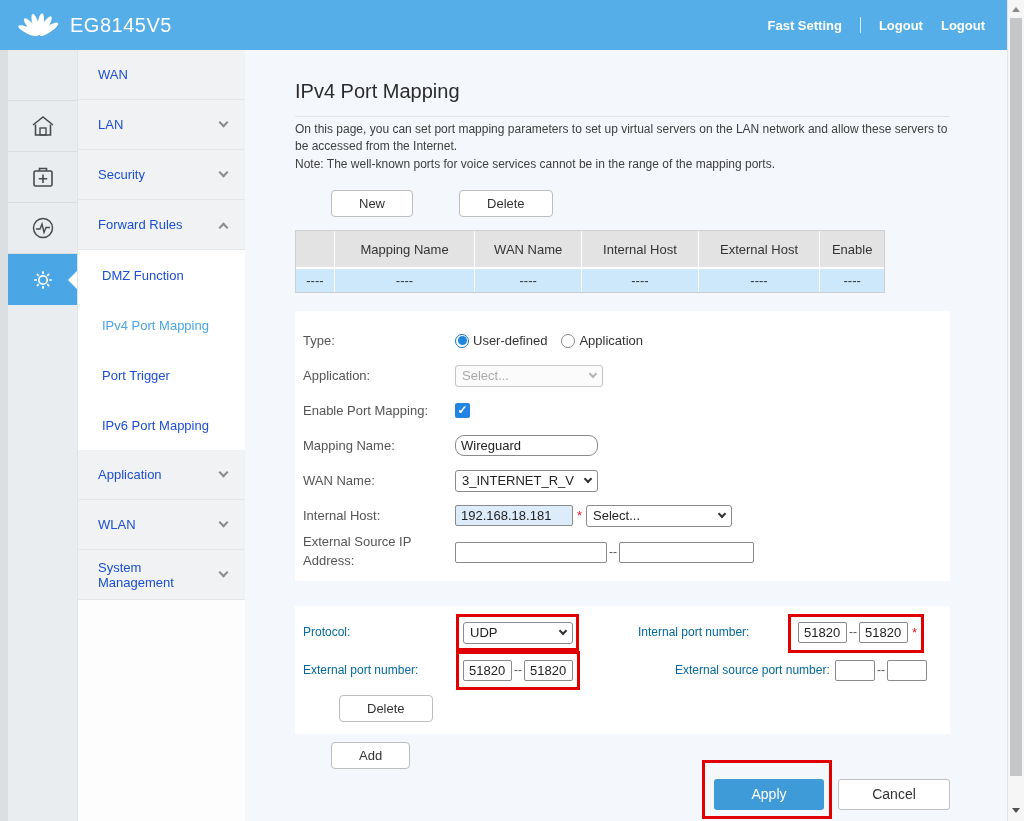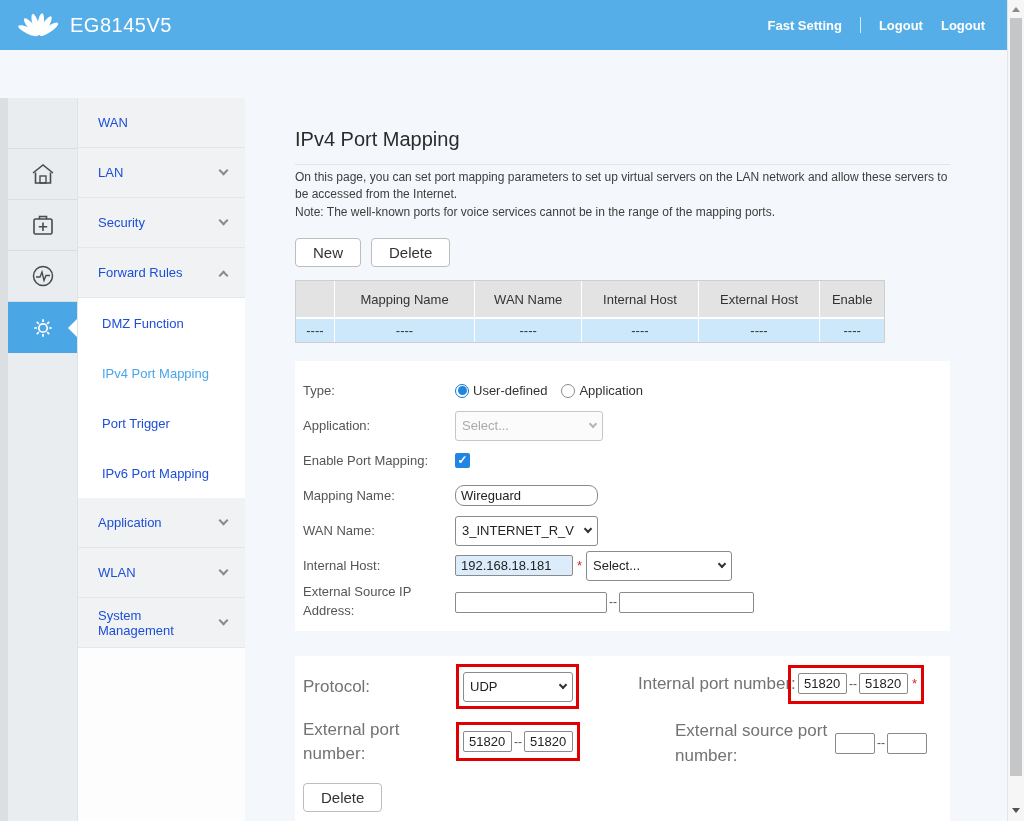--- a/index.html
+++ b/index.html
@@ -1,18 +1,18 @@
 <!DOCTYPE html>
 <html><head>
 <meta charset="utf-8">
 <style>
   * { margin:0; padding:0; box-sizing:border-box; }
   html,body { width:1024px; height:821px; font-family:"Liberation Sans", sans-serif; }
   .app { width:1024px; height:821px; display:flex; background:#f4f7fb; overflow:hidden; }
-  .main-col { width:1007px; display:flex; flex-direction:column;gap:48px; }
+  .main-col { width:1007px; display:flex; flex-direction:column; }
 
   
   .topbar { height:50px; background:#55aee8; display:flex; align-items:center; justify-content:space-between; padding:0 22px 0 18px; flex:0 0 auto; }
   .brand { display:flex; align-items:center; gap:10px; }
   .brand-name { color:#fff; font-size:20px; letter-spacing:0.5px; }
   .topbar-links { display:flex; align-items:center; gap:18px; }
   .toplink { color:#fff; font-size:13px; font-weight:bold; cursor:pointer; }
   .topsep { width:1px; height:16px; background:rgba(255,255,255,0.75); }
 
   
@@ -37,58 +37,58 @@
   .chev.up { transform:rotate(-135deg); margin-top:5px; }
 
   
   .content { flex:1; background:#f4f7fb; padding:30px 0 0 50px; overflow:hidden; }
   .inner { width:655px; }
   .page-title { font-size:20px; color:#2b2b2b; }
   .title-divider { margin-top:13px; border-bottom:1px solid #e1e5e9; }
   .desc { margin-top:4px; font-size:12px; color:#3e3e3e; line-height:1.45; }
   .note { font-size:12px; color:#3e3e3e; line-height:1.45; }
 
-  .btn { display:inline-block; background:#fff; border:1px solid #bdbdbd; border-radius:4px; font-size:15px; color:#333; padding:5px 17px; cursor:pointer; }
+  .btn { display:inline-block; background:#fff; border:1px solid #bdbdbd; border-radius:4px; font-size:13px; color:#333; padding:5px 27px; cursor:pointer;margin-left:36px; }
   .btn-row { margin-top:17px; display:flex; gap:10px; }
 
   table.map-table { margin-top:13px; border-collapse:separate; border-spacing:0; width:590px; border:1px solid #cfcfcf; }
   table.map-table th { background:#e3e3e3; font-weight:normal; font-size:13px; color:#333; height:36px; border-right:1px solid #fff; }
   table.map-table th:last-child { border-right:none; }
   table.map-table td { background:#cde8fa; font-size:13px; color:#333; text-align:center; height:25px; border-right:1px solid #fff; border-top:2px solid #fff; }
   table.map-table td:last-child { border-right:none; }
 
   .card { background:#fff; width:655px; }
   .form-card { margin-top:18px; padding:12px 0 10px 8px; }
   .frow { display:flex; align-items:center; min-height:35px; }
   .frow .flabel { width:152px; font-size:13px; color:#555; flex:0 0 auto; }
   .flabel.wrap { line-height:1.45; }
 
   .radio { width:14px; height:14px; border-radius:50%; border:1px solid #8a8a8a; background:#fff; display:inline-block; position:relative; flex:0 0 auto; cursor:pointer; }
   .radio.sel { border-color:#1876c8; }
   .radio.sel::after { content:''; position:absolute; inset:1.5px; border-radius:50%; background:#1e87dd; }
   .radio-label { font-size:13px; color:#333; margin:0 14px 0 4px; }
 
-  .fake-select { height:30px; border:1px solid #8b8b8b; border-radius:3px; background:#fff; display:flex; align-items:center; font-size:13px; color:#222; padding:0 6px; position:relative; cursor:pointer; }
+  .fake-select { height:22px; border:1px solid #8b8b8b; border-radius:3px; background:#fff; display:flex; align-items:center; font-size:13px; color:#222; padding:0 6px; position:relative; cursor:pointer; }
   .fake-select .sel-chev { width:6px; height:6px; border-right:2px solid #333; border-bottom:2px solid #333; transform:rotate(45deg); margin-left:auto; margin-top:-3px; }
   .fake-select.disabled { border-color:#c6c6c6; background:#fbfbfb; color:#aaa; }
   .fake-select.disabled .sel-chev { border-color:#b5b5b5; }
 
   .checkbox { width:15px; height:15px; background:#2285e2; border-radius:2px; color:#fff; font-size:12px; line-height:15px; text-align:center; cursor:pointer; }
   .checkbox::after { content:'\2713'; font-weight:bold; }
 
   input.txt { height:21px; border:1px solid #8a8a8a; border-radius:2px; font-size:13px; color:#222; padding:0 5px; font-family:"Liberation Sans",sans-serif; background:#fff; }
   input.txt.highlight { background:#dcecfb; }
   .star { color:#e02020; font-size:13px; margin:0 4px; }
   .range-sep { font-size:12px; color:#555; margin:0 2px; }
 
   .proto-card { margin-top:25px; padding:16px 0 12px 8px; }
   .prow { display:flex; align-items:flex-start; }
   .pcol-left { width:335px; display:flex; align-items:center; flex:0 0 auto; }
   .pcol-right { display:flex; align-items:center;justify-content:center; }
-  .plabel { font-size:17px; color:#737373; line-height:1.4; }
+  .plabel { font-size:12px; color:#0369a1; line-height:1.4; }
   .pl-left { width:160px; flex:0 0 auto; }
   .pl-right { width:160px; flex:0 0 auto; }
 
   .relbox { position:relative; display:inline-flex; align-items:center; }
   .redbox { position:absolute; border:3px solid #e10000; pointer-events:none; }
 
   .add-row { margin-top:8px; }
   .action-row { margin-top:10px; width:655px; display:flex; justify-content:flex-end; align-items:center; gap:14px; }
   .btn-apply { background:#3f9bd8; border:none; color:#fff; font-size:14px; width:110px; height:31px; border-radius:3px; cursor:pointer; font-family:"Liberation Sans",sans-serif; }
   .btn-cancel { background:#fff; border:1px solid #c2c2c2; color:#333; font-size:14px; width:112px; height:31px; border-radius:3px; cursor:pointer; font-family:"Liberation Sans",sans-serif; }

